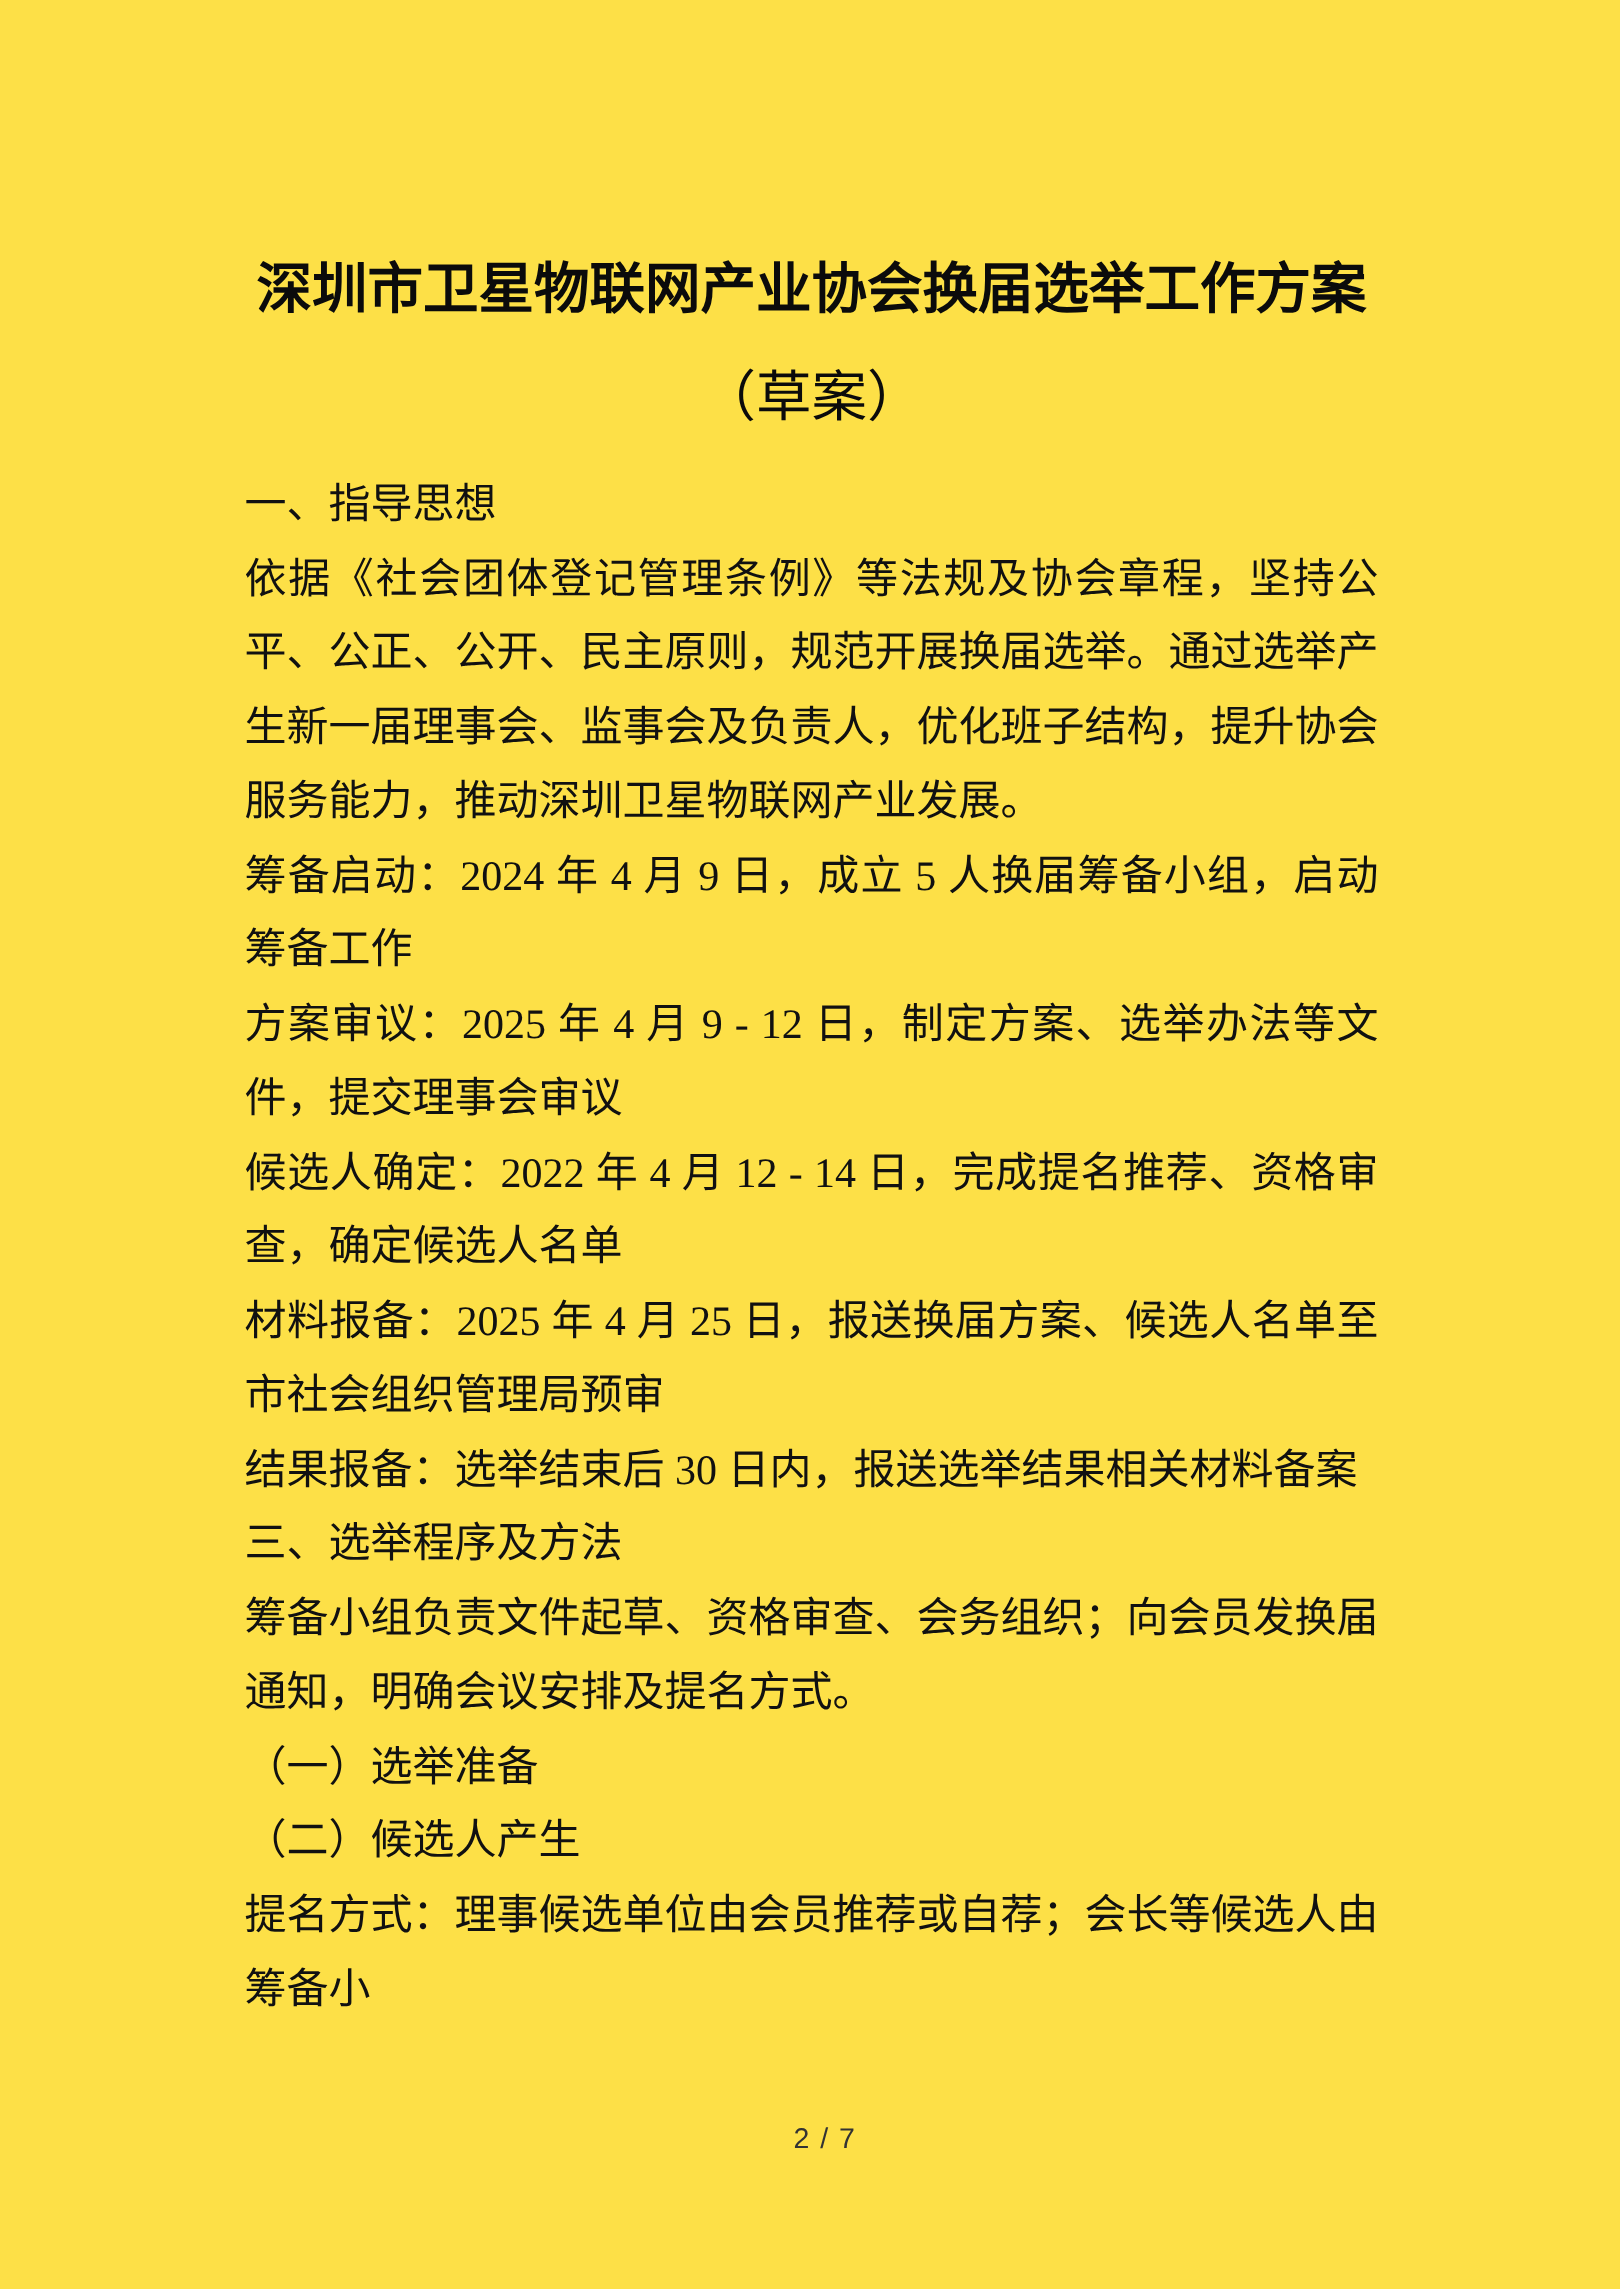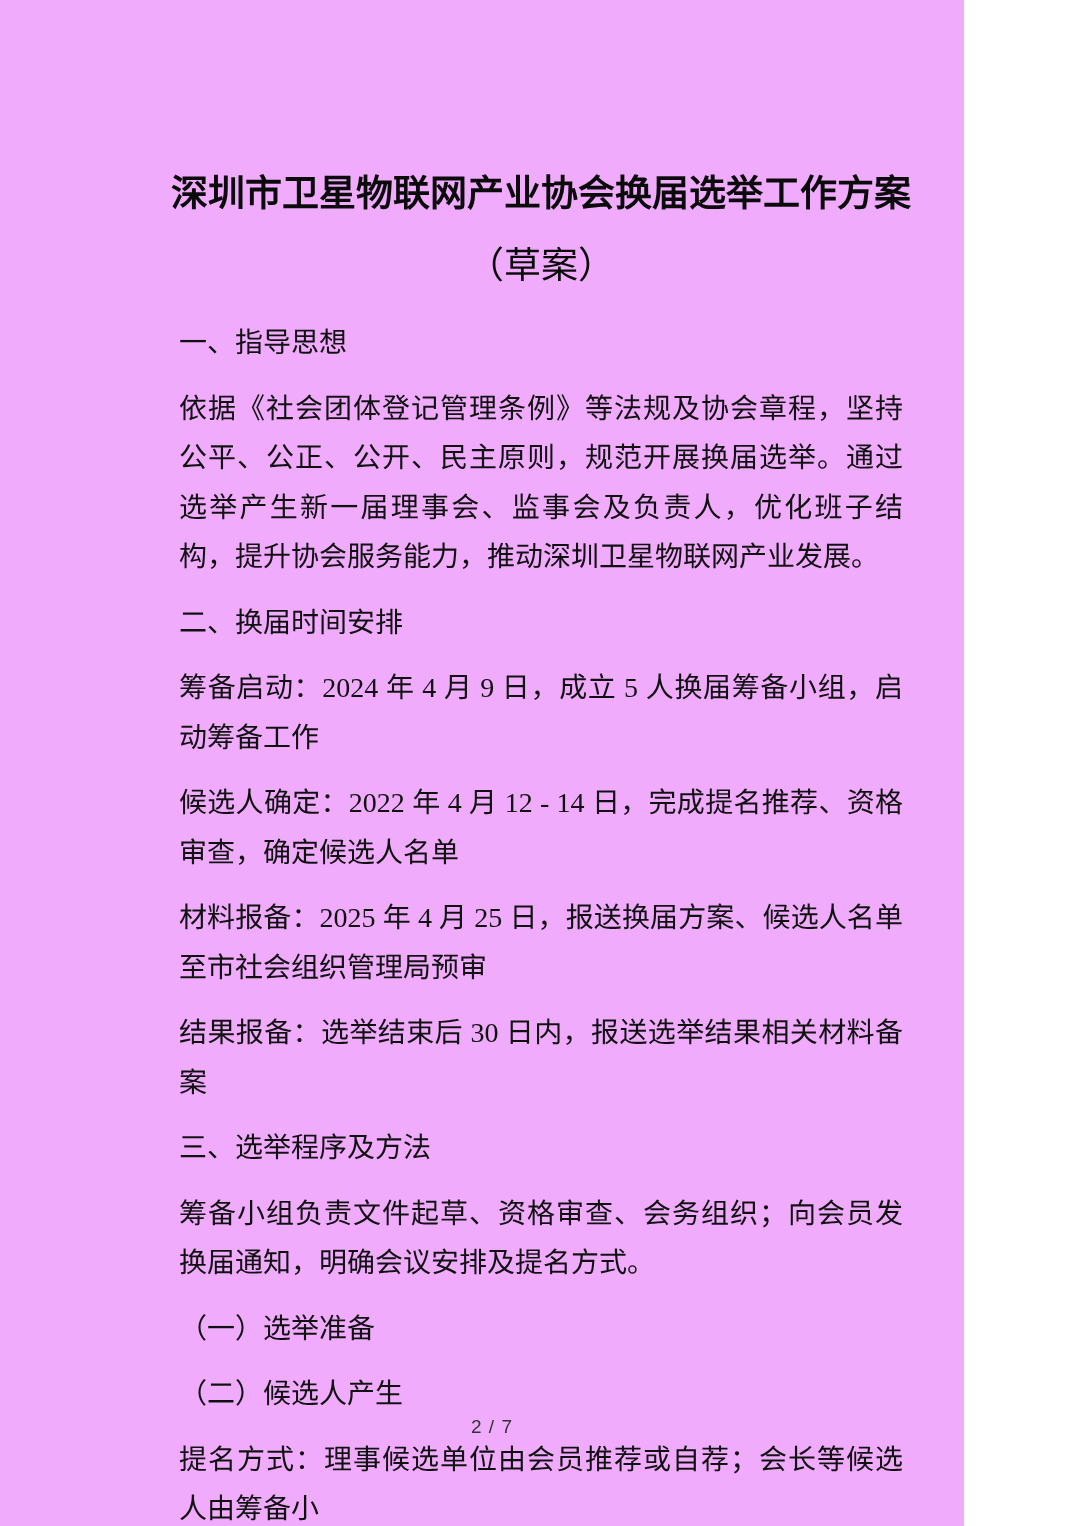--- a/index.html
+++ b/index.html
@@ -2,23 +2,23 @@
 <html lang="zh-CN"><head>
 <meta charset="utf-8">
 <style>
   html, body {
     margin: 0;
     padding: 0;
     background: #ffffff;
   }
   .page {
     position: relative;
-    width: 964px;
+    width: 1080px;
     height: 1526px;
-    background: #f0abfc;
+    background: #fde047;
     overflow: hidden;
     font-family: "Liberation Serif", "DejaVu Serif", serif;
     color: #000000;
   }
   .content {
     position: absolute;
     left: 163px;
     width: 756px;
     top: 0;
   }
@@ -35,21 +35,21 @@
     font-size: 37px;
     font-weight: normal;
     line-height: 72px;
     text-align: center;
     color: #0b0b0b;
   }
   .body-text {
     margin-top: 10px;
   }
   .body-text p {
-    margin: 16px;
+    margin: 0;
     font-size: 28px;
     line-height: 49.5px;
     text-align: justify;
     text-justify: inter-ideograph;
     color: #111111;
     word-break: break-word;
   }
   .footer {
     position: absolute;
     left: 0;
@@ -69,22 +69,22 @@
 <div class="page">
   <div class="content">
 
     <div class="doc-title">深圳市卫星物联网产业协会换届选举工作方案</div>
 
     <div class="doc-subtitle">（草案）</div>
 
     <div class="body-text">
       <p>一、指导思想</p>
       <p>依据《社会团体登记管理条例》等法规及协会章程，坚持公平、公正、公开、民主原则，规范开展换届选举。通过选举产生新一届理事会、监事会及负责人，优化班子结构，提升协会服务能力，推动深圳卫星物联网产业发展。</p>
-      <p>二、换届时间安排</p>
       <p>筹备启动：2024 年 4 月 9 日，成立 5 人换届筹备小组，启动筹备工作</p>
+      <p>方案审议：2025 年 4 月 9 - 12 日，制定方案、选举办法等文件，提交理事会审议</p>
       <p>候选人确定：2022 年 4 月 12 - 14 日，完成提名推荐、资格审查，确定候选人名单</p>
       <p>材料报备：2025 年 4 月 25 日，报送换届方案、候选人名单至市社会组织管理局预审</p>
       <p>结果报备：选举结束后 30 日内，报送选举结果相关材料备案</p>
       <p>三、选举程序及方法</p>
       <p>筹备小组负责文件起草、资格审查、会务组织；向会员发换届通知，明确会议安排及提名方式。</p>
       <p>（一）选举准备</p>
       <p>（二）候选人产生</p>
       <p>提名方式：理事候选单位由会员推荐或自荐；会长等候选人由筹备小</p>
     </div>
   </div>

